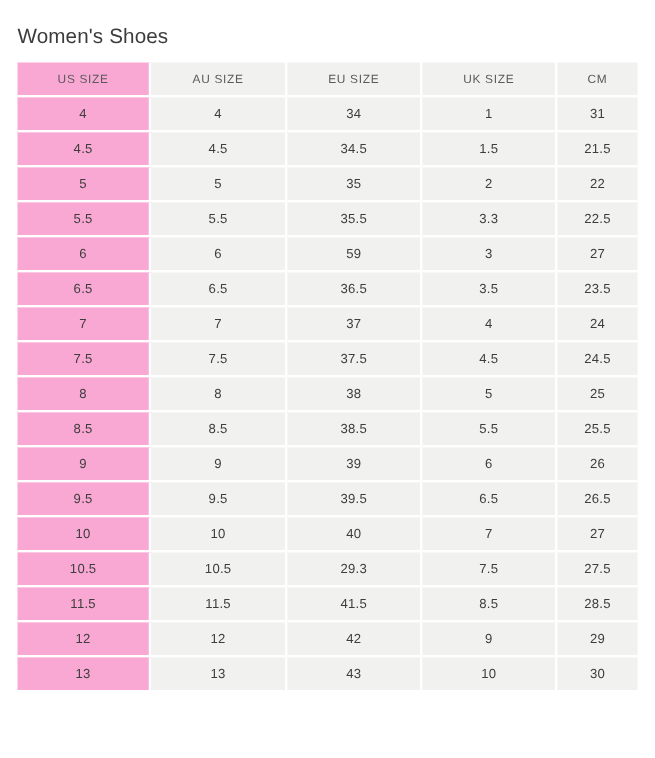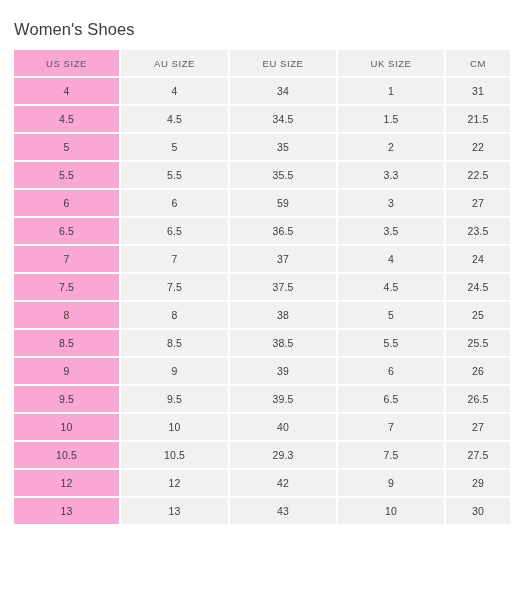--- a/index.html
+++ b/index.html
@@ -207,20 +207,27 @@
           <td>27</td>
         </tr>
         <tr>
           <td class="first-col">10.5</td>
           <td>10.5</td>
           <td>29.3</td>
           <td>7.5</td>
           <td>27.5</td>
         </tr>
         <tr>
+          <td class="first-col">11.5</td>
+          <td>11.5</td>
+          <td>41.5</td>
+          <td>8.5</td>
+          <td>28.5</td>
+        </tr>
+        <tr>
           <td class="first-col">12</td>
           <td>12</td>
           <td>42</td>
           <td>9</td>
           <td>29</td>
         </tr>
         <tr>
           <td class="first-col">13</td>
           <td>13</td>
           <td>43</td>

